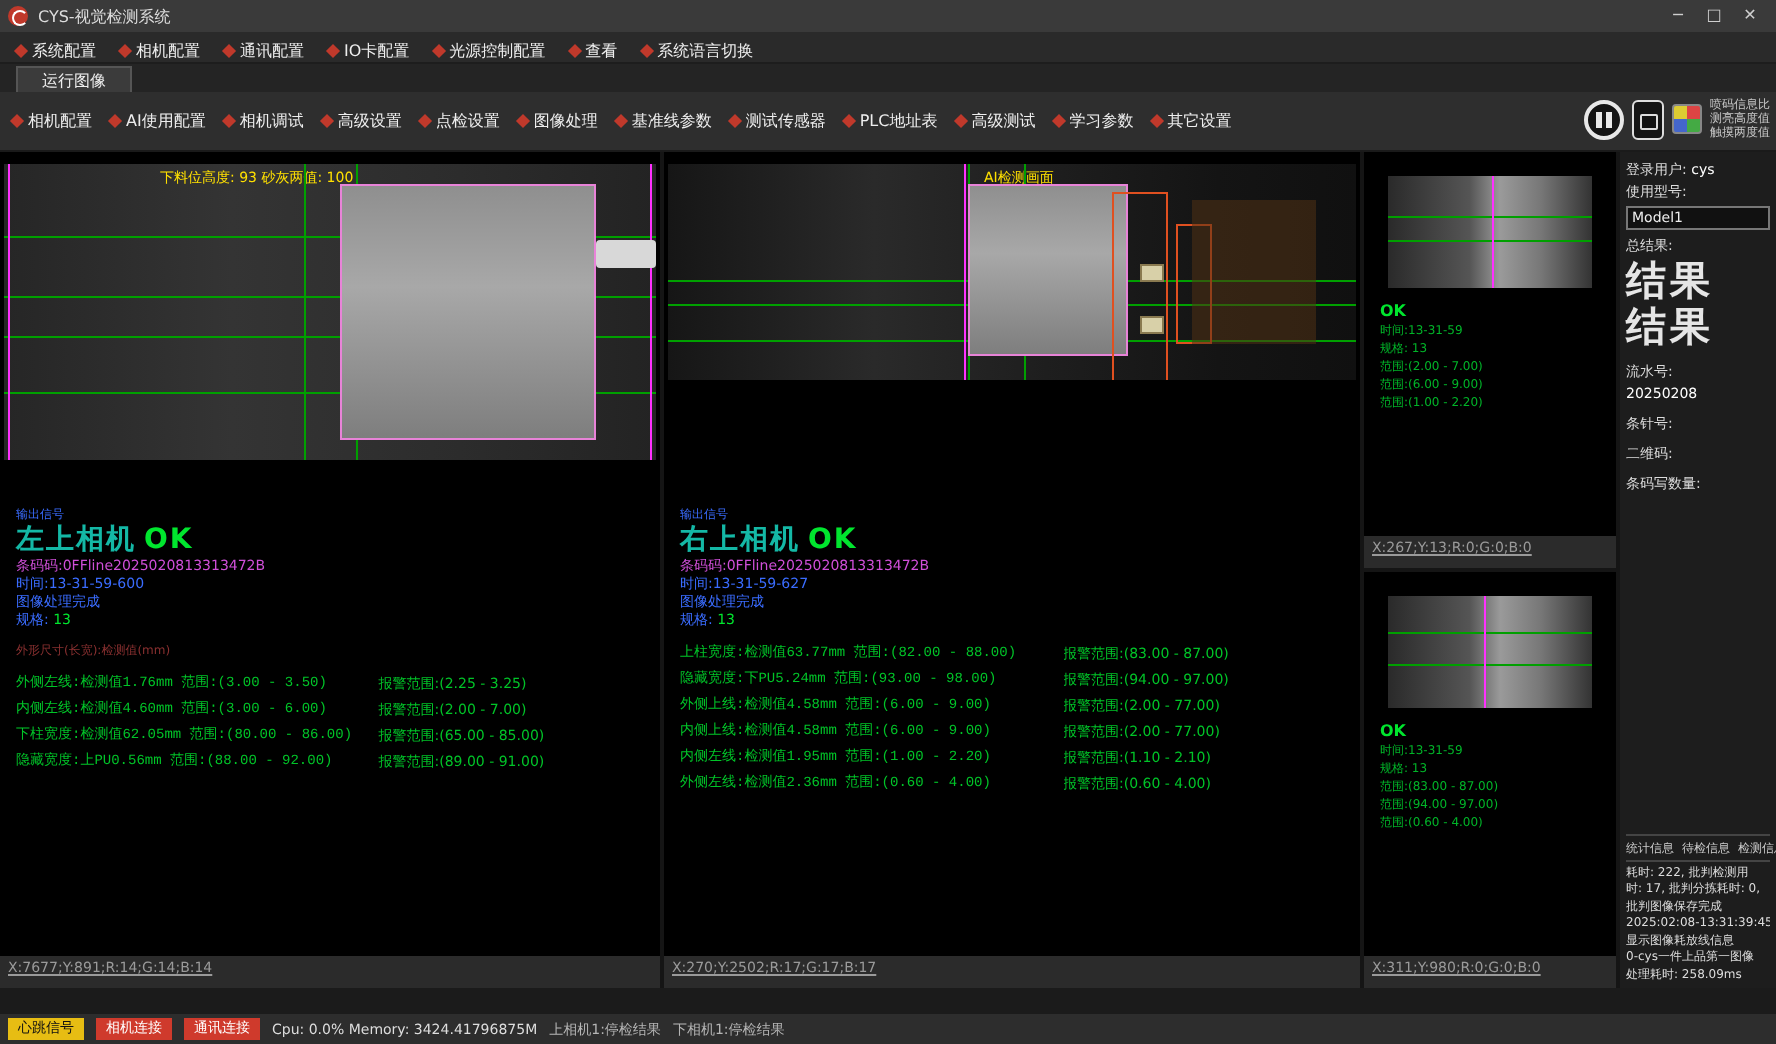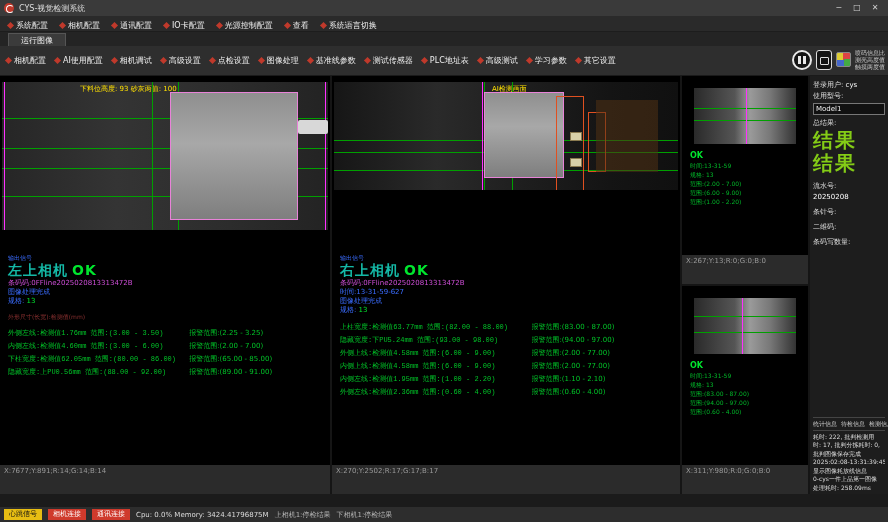--- a/index.html
+++ b/index.html
@@ -62,36 +62,36 @@
   .resline .cam { color:#14b8a6; } .resline .ok { color:#00e62e; margin-left:4px; }
   .info-line { font-size:7px; line-height:9px; white-space:nowrap; }
   .barcode { color:#cf4fd8; }
   .blue { color:#3a6cff; }
   .spec-val { color:#00e62e; }
   .note { font-size:6px; color:#8a3030; margin-top:7px; line-height:8px; }
   .m-rows { margin-top:6px; }
   .m-row { display:flex; font-size:7px; line-height:13px; color:#00c428; white-space:nowrap; }
   .m-left { width:57%; overflow:hidden;font-family:Liberation Mono, monospace; } .m-right { flex:1; overflow:hidden; }
 
-  .coordsbar { position:absolute; left:0; right:0; bottom:0; height:29px; background:#2b2b2b; color:#9a9a9a; font-size:7px; line-height:12px; padding-left:4px; }
+  .coordsbar { position:absolute; left:0; right:0; bottom:0; height:16px; background:#2b2b2b; color:#9a9a9a; font-size:7px; line-height:12px; padding-left:4px;text-decoration:underline; }
 
   
   .previews { width:126px; display:flex; flex-direction:column; gap:2px; }
   .preview { flex:1; position:relative; background:#000; overflow:hidden; }
   .p-img { position:relative; margin:12px auto 6px; width:102px; height:56px;
            background:linear-gradient(90deg,#2a2a2a,#555 40%,#9a9a9a 55%,#777 75%,#333); overflow:hidden; }
   .p-ok { font-size:8px; color:#00e62e; font-weight:bold; padding-left:8px; line-height:11px; }
   .p-line { font-size:6px; color:#00b428; line-height:9px; padding-left:8px; white-space:nowrap; }
 
   
   .infocol { width:78px; background:#1d1d1d; display:flex; flex-direction:column; padding:4px 3px 2px; }
   .lab { color:#ddd; font-size:7px; line-height:11px; white-space:nowrap; }
   .inline-val { color:#fff; }
   .val-box { border:1px solid #777; background:#111; color:#eee; padding:1px 2px; margin:1px 0 3px; font-size:7px; }
-  .big-res { color:#84cc16; font-size:20px; font-weight:bold; line-height:23px; letter-spacing:2px; }
+  .big-res { color:#e5e5e5; font-size:20px; font-weight:bold; line-height:23px; letter-spacing:2px; }
   .stats { margin-top:auto; border-top:1px solid #444; padding-top:2px; }
   .stats-tabs { display:flex; gap:4px; font-size:6px; color:#ccc; border-bottom:1px solid #444; padding-bottom:1px; margin-bottom:2px; white-space:nowrap; }
   .stats-line { font-size:6px; color:#ddd; line-height:8.5px; white-space:nowrap; overflow:hidden; }
 
   
   .filler { height:13px; background:#1b1b1b; }
   .statusbar { height:15px; background:#2d2d2d; display:flex; align-items:center; gap:6px; padding:0 4px; }
   .seg { padding:0 5px; font-size:7px; line-height:11px; white-space:nowrap; }
   .seg.yellow { background:#e7bd13; color:#111; }
   .seg.red { background:#cf3a2c; color:#fff; }
@@ -223,20 +223,21 @@
       <div class="mv" style="right:2px"></div>
       <div class="part" style="left:168px;top:10px;width:128px;bottom:10px"></div>
       <div class="connector" style="right:0;top:38px;width:30px;height:14px"></div>
     </div>
     <div class="tb">
       <div class="prefix">输出信号</div>
       <div class="resline">
         <span class="cam">左上相机</span><span class="ok">OK</span>
       </div>
       <div class="info-line barcode">条码码:0FFline2025020813313472B</div>
+      <div class="info-line blue">时间:13-31-59-600</div>
       <div class="info-line blue">图像处理完成</div>
       <div class="info-line">
         <span class="blue">规格:</span> <span class="spec-val">13</span>
       </div>
       <div class="note">外形尺寸(长宽):检测值(mm)</div>
       <div class="m-rows">
         <div class="m-row">
           <span class="m-left">外侧左线:检测值1.76mm 范围:(3.00 - 3.50)</span>
           <span class="m-right">报警范围:(2.25 - 3.25)</span>
         </div>

